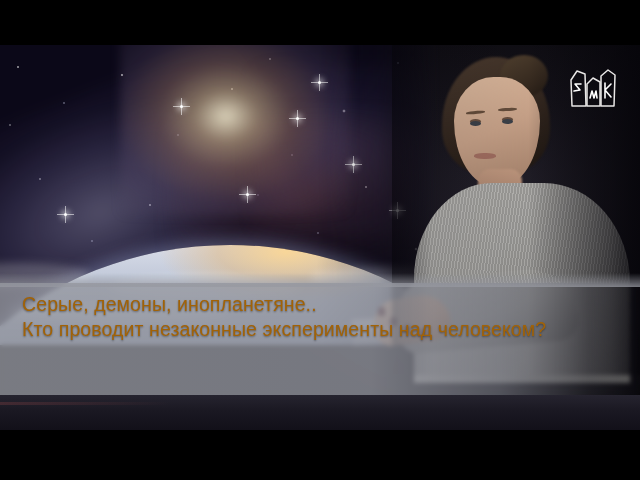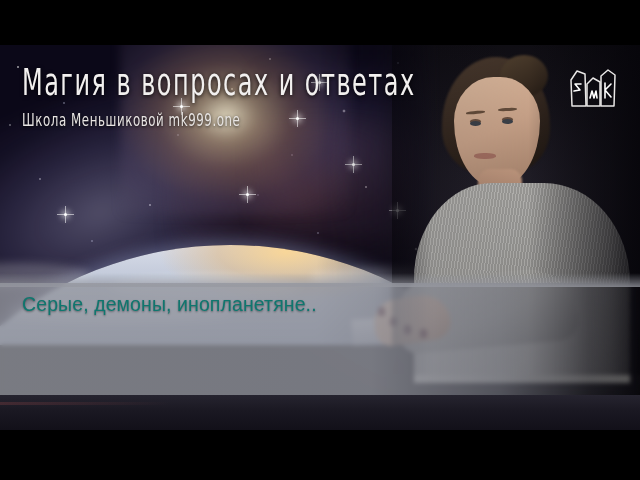--- a/index.html
+++ b/index.html
@@ -376,21 +376,21 @@
     position: absolute;
     left: 22px;
     top: 247px;
     z-index: 7;
     width: 600px;
   }
   .cap-line {
     font-family: "Liberation Sans", sans-serif;
     font-size: 19.5px;
     line-height: 25px;
-    color: #0f766e;
+    color: #a16207;
     letter-spacing: 0.1px;
     text-shadow: 0 1px 2px rgba(0,0,0,0.40);
     white-space: nowrap;
   }
 
   
   .logo {
     position: absolute;
     right: 18px;
     top: 15px;
@@ -462,42 +462,39 @@
       <div class="sp-nail" style="left:-14px;top:262px;"></div>
       <div class="sp-nail" style="left:-2px;top:272px;"></div>
       <div class="sp-nail" style="left:12px;top:280px;"></div>
       <div class="sp-nail" style="left:28px;top:284px;"></div>
       <div class="sp-shade"></div>
     </div>
 
     <div class="caption-panel"></div>
     <div class="desk-band"></div>
 
-    <div class="title-block">
-      <div class="main-title">Магия в вопросах и ответах</div>
-      <div class="sub-title">Школа Меньшиковой mk999.one</div>
-    </div>
 
     <div class="logo">
       <svg width="58" height="58" viewBox="0 0 58 58" aria-hidden="true">
         <g fill="none" stroke="#e9e7e6" stroke-width="1.5" stroke-linejoin="round">
           <path d="M8 46 L7 20 L13 11 L21 14 L22 46 Z"></path>
           <path d="M23 46 L23 24 L29 18 L36 22 L36 46 Z"></path>
           <path d="M37 46 L37 16 L44 10 L51 15 L50 46 Z"></path>
         </g>
         <g fill="none" stroke="#ffffff" stroke-width="1.6" stroke-linecap="round" stroke-linejoin="round">
           <path d="M17 24 L11 24 L16 30 L10 31"></path>
           <path d="M26 38 L28 31 L30 38 L32 31 L33 38"></path>
           <path d="M41 23 L41 38 M41 30 L47 24 M41 30 L47 37"></path>
         </g>
       </svg>
     </div>
 
     <div class="captions">
       <div class="cap-line">Серые, демоны, инопланетяне..</div>
+      <div class="cap-line">Кто проводит незаконные эксперименты над человеком?</div>
     </div>
 
   </div>
 
   <div class="bar bar-top"></div>
   <div class="bar bar-bottom"></div>
 
 </div>
 
 </body></html>

